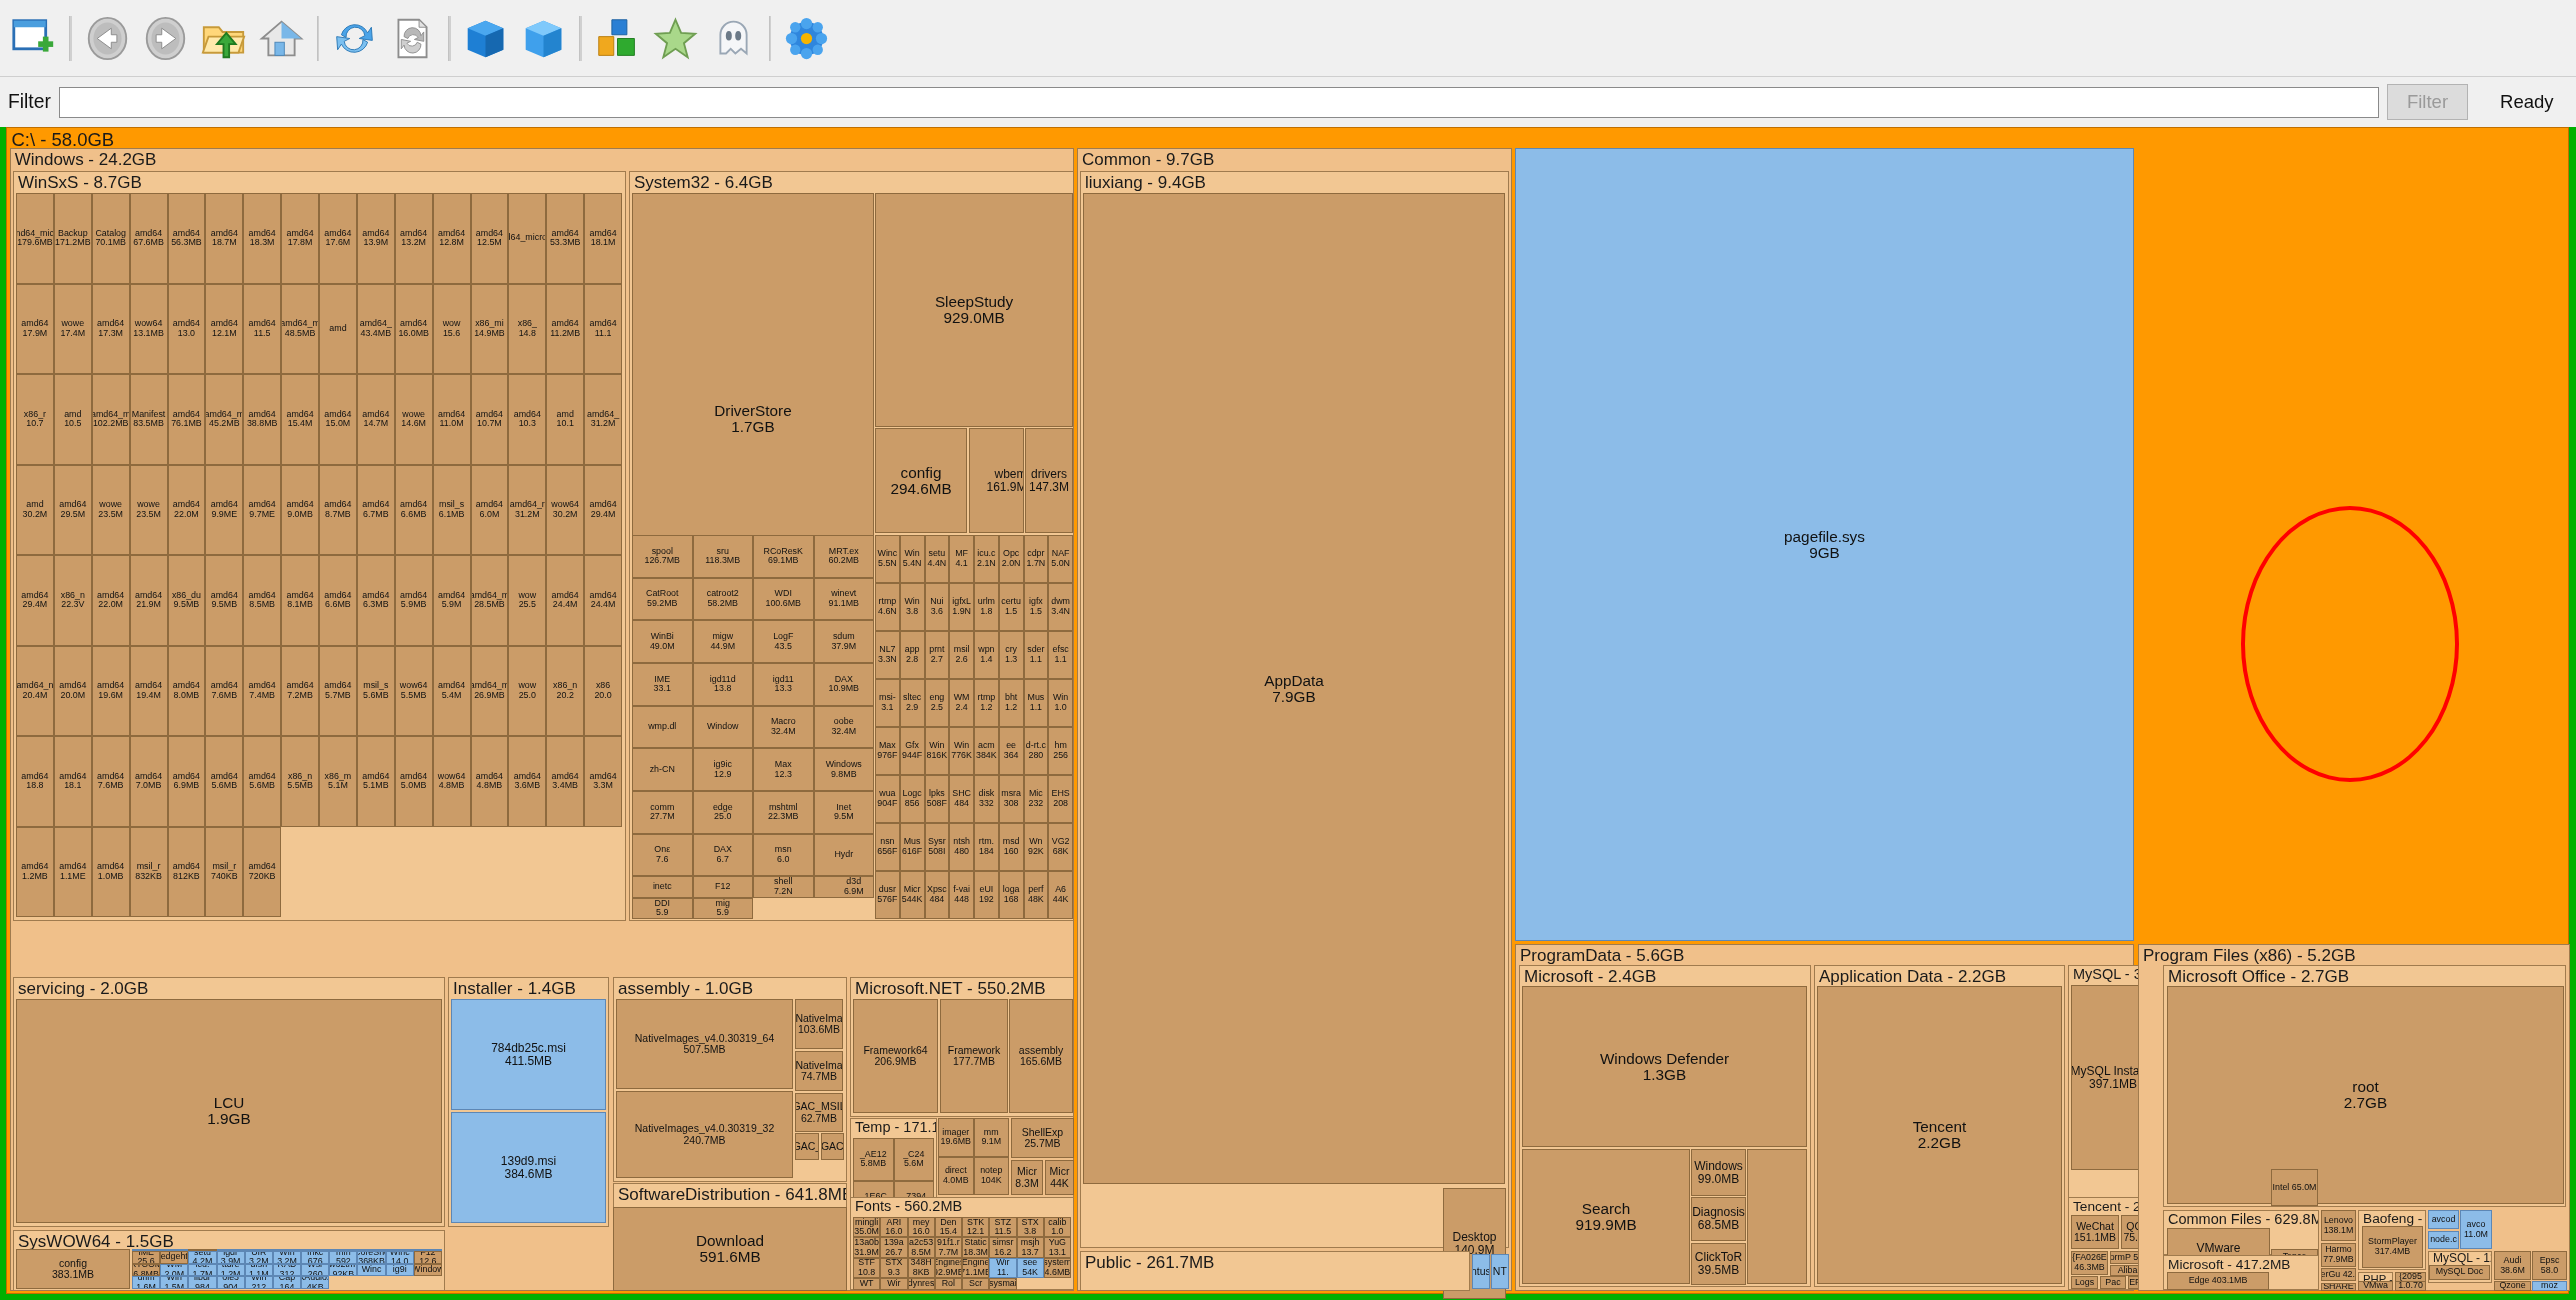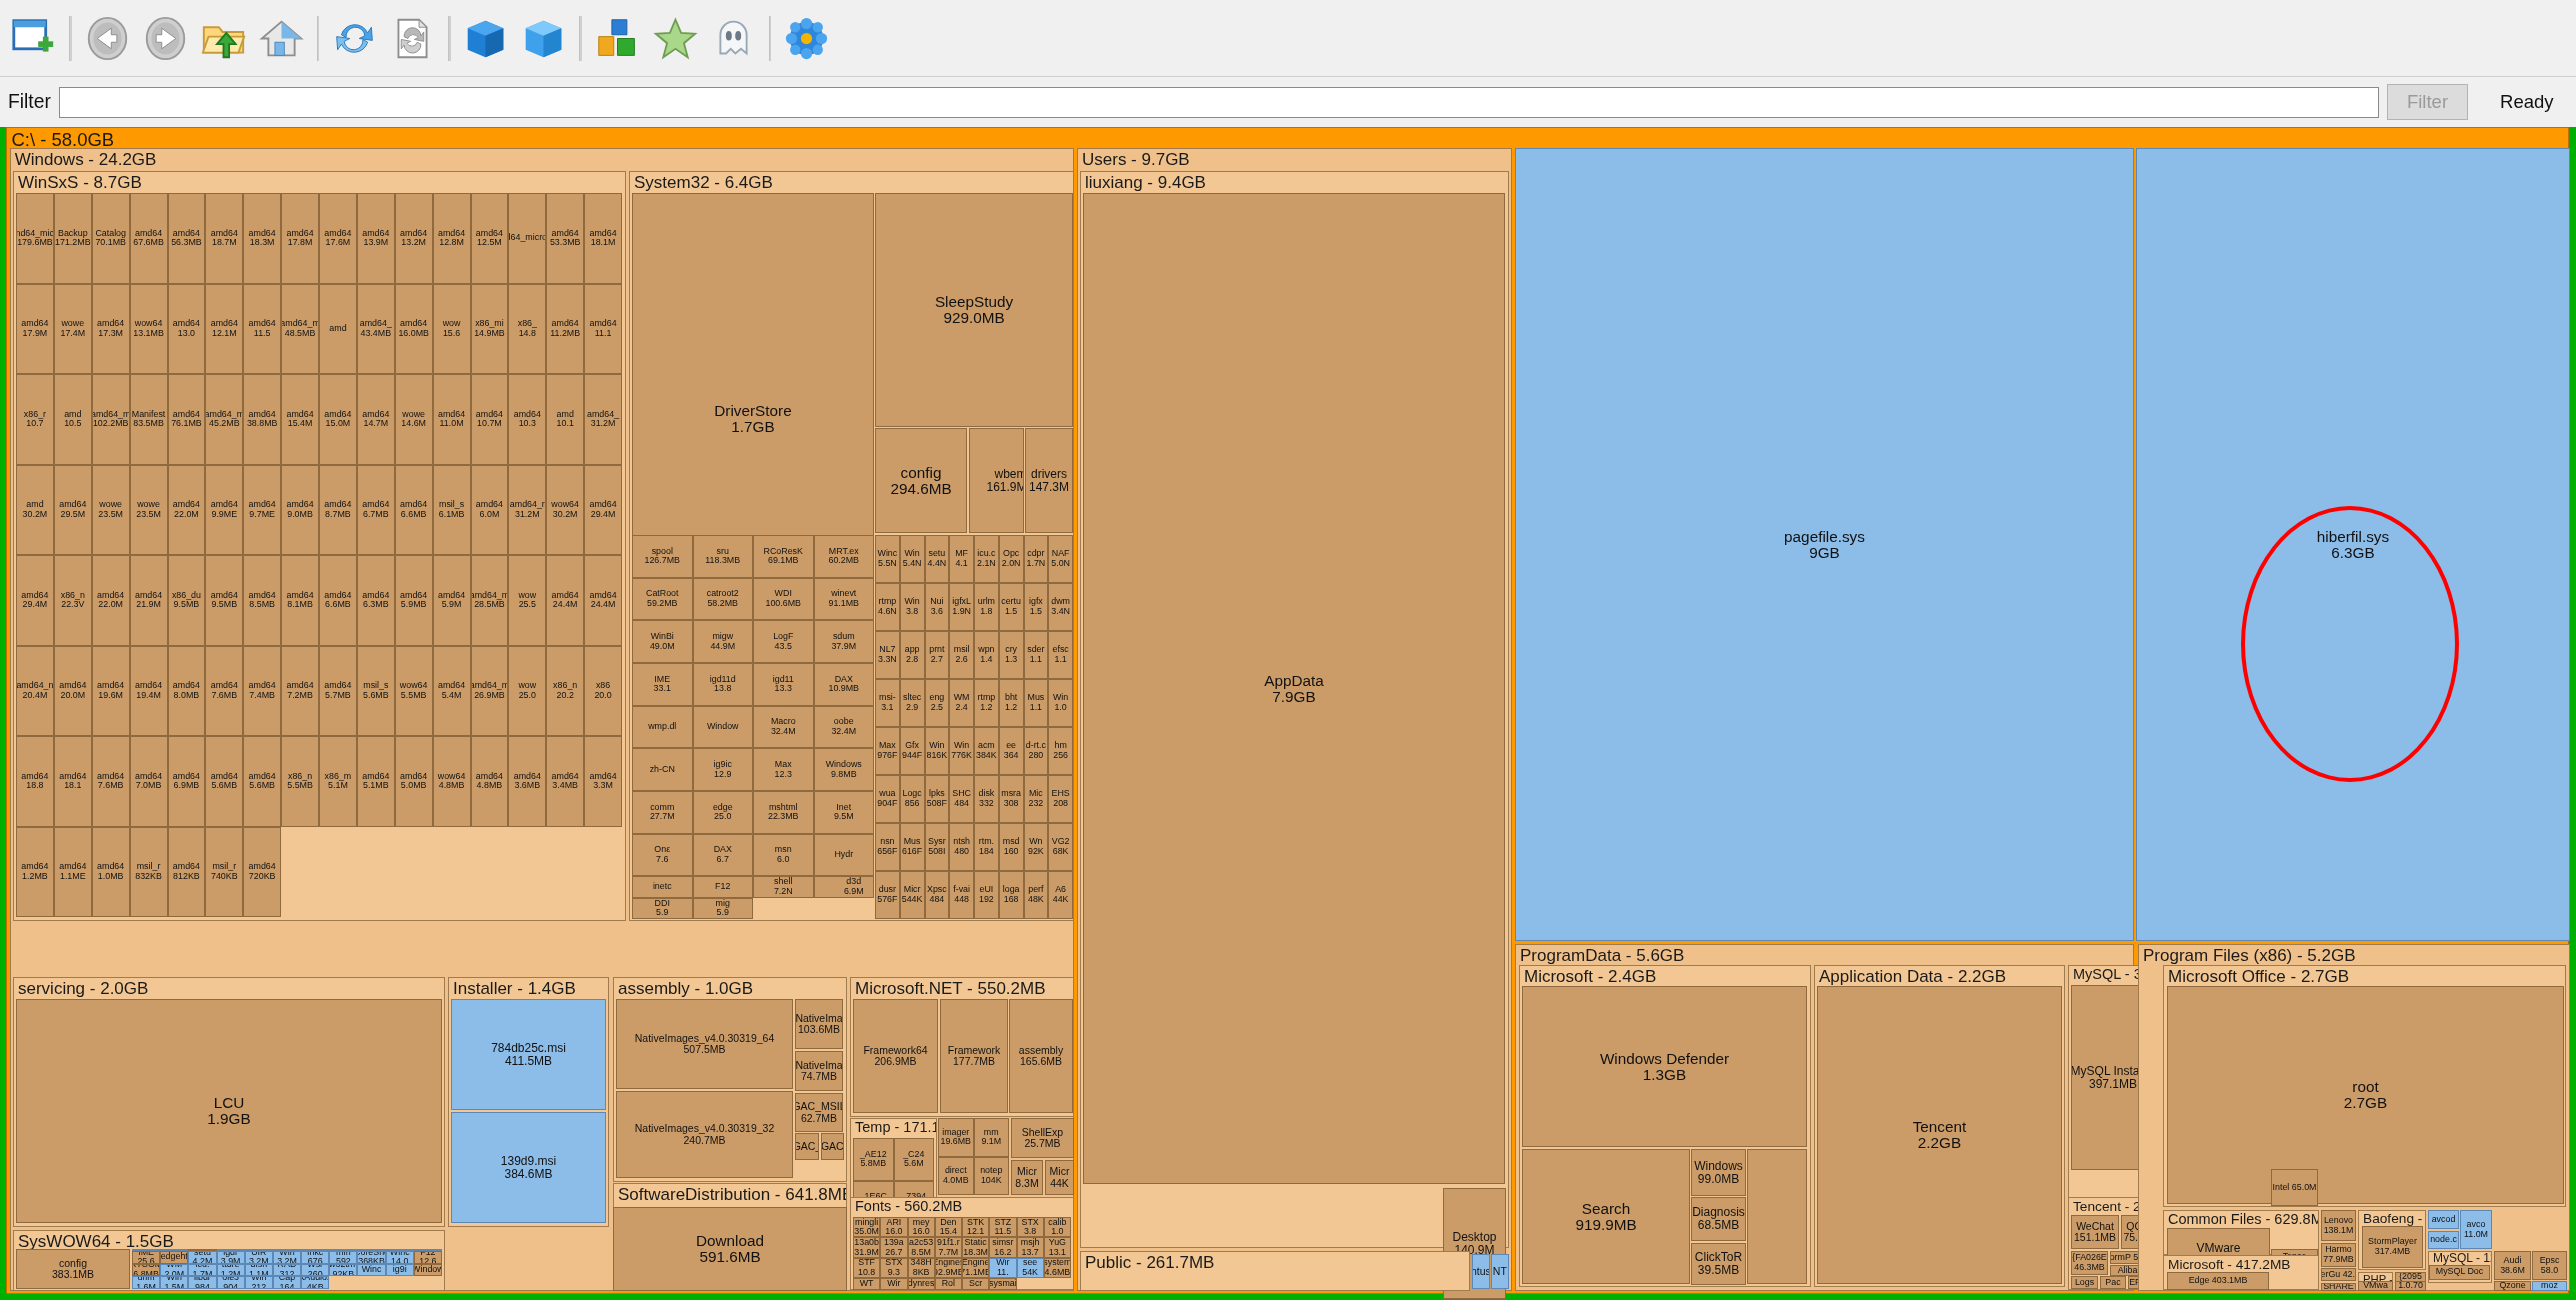--- a/index.html
+++ b/index.html
@@ -1223,21 +1223,21 @@
       </div>
       <div class="leaf" style="border: 0.8px solid rgb(142, 106, 62); display: flex; align-items: center; justify-content: center; overflow: hidden;">
         <div class="t xxs">Scr</div>
       </div>
       <div class="leaf" style="border: 0.8px solid rgb(142, 106, 62); display: flex; align-items: center; justify-content: center; overflow: hidden;">
         <div class="t xxs">sysmai</div>
       </div>
     </div>
 
   <div class="node dir lvl2" style="left:1077px;top:21px;width:435px;height:1143px;">
-    <div class="cap">Users - 9.7GB</div>
+    <div class="cap">Common - 9.7GB</div>
   </div>
   <div class="node dir" style="left:1080px;top:44px;width:429px;height:1077px;">
     <div class="cap">liuxiang - 9.4GB</div>
   </div>
   <div class="node leaf" style="left:1083px;top:66px;width:422px;height:991px;">
     <div class="t">AppData<br>7.9GB</div>
   </div>
   <div class="node leaf" style="left:1443px;top:1061px;width:63px;height:111px;">
     <div class="t sm">Desktop<br>140.9M</div>
   </div>
@@ -1248,23 +1248,20 @@
     <div class="t xs">ntus</div>
   </div>
   <div class="node leaf blue" style="left:1491px;top:1127px;width:17.7px;height:35px;">
     <div class="t xs">NT</div>
   </div>
 
   <div class="node leaf blue" style="left:1515px;top:21px;width:619px;height:793px;">
     <div class="t">pagefile.sys<br>9GB</div>
   </div>
 
-  <div class="node leaf blue" style="left:2136px;top:21px;width:434px;height:793px;">
-    <div class="t">hiberfil.sys<br>6.3GB</div>
-  </div>
   <div class="circle" style="left:2241px;top:379px;width:210px;height:268px;"></div>
 
   <div class="node dir lvl2" style="left:1515px;top:817px;width:619px;height:347px;">
     <div class="cap">ProgramData - 5.6GB</div>
   </div>
   <div class="node dir" style="left:1519px;top:838px;width:292px;height:322px;">
     <div class="cap">Microsoft - 2.4GB</div>
   </div>
   <div class="node leaf" style="left:1522px;top:859px;width:285px;height:161px;">
     <div class="t">Windows Defender<br>1.3GB</div>

